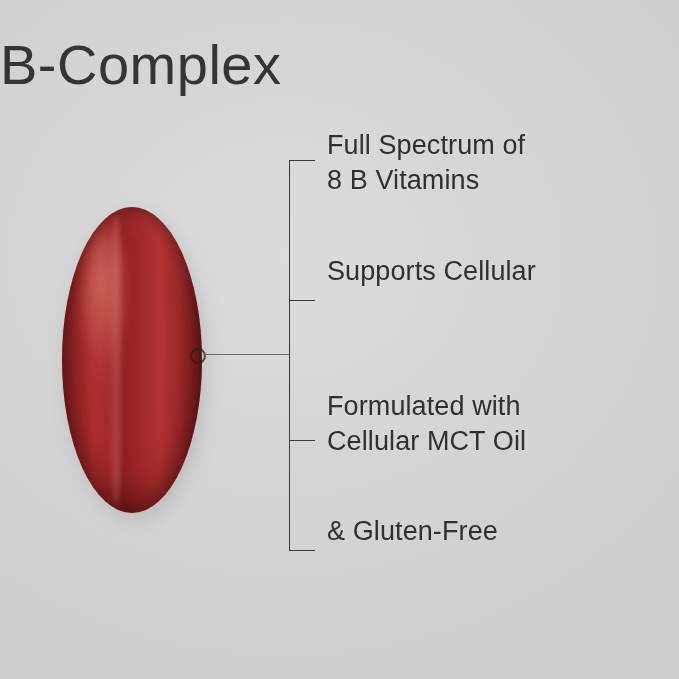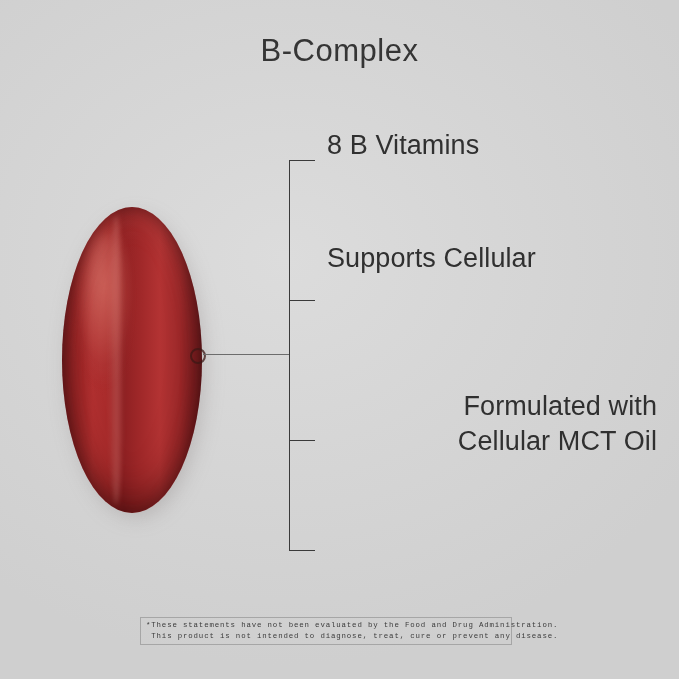--- a/index.html
+++ b/index.html
@@ -22,22 +22,22 @@
       radial-gradient(ellipse 70% 60% at 42% 38%, #dcdcdc 0%, #d6d6d6 45%, #cfcfcf 100%);
     overflow: hidden;
   }
 
   
   #title {
     position: absolute;
     top: 34px;
     left: 0;
     width: 679px;
-    text-align: center;
-    font-size: 31px;
+    text-align: left;
+    font-size: 56px;
     font-weight: 400;
     letter-spacing: 0.5px;
     color: #353535;
     line-height: 1.1;
   }
 
   
   #capsule-wrap {
     position: absolute;
     left: 62px;
@@ -162,22 +162,22 @@
   .feature {
     position: absolute;
     left: 0;
     width: 330px;
     font-size: 27px;
     line-height: 35px;
     color: #303030;
     letter-spacing: 0.1px;
   }
   .feature.f1 { top: 0px; }
-  .feature.f2 { top: 113px; }
-  .feature.f3 { top: 261px; text-align: right; }
+  .feature.f2 { top: 126px; }
+  .feature.f3 { top: 261px; }
   .feature.f4 { top: 386px; }
   .ln { display: block; white-space: nowrap; }
   .reg { font-weight: 400; }
   .bold { font-weight: 400; }
 
   
   #disclaimer {
     position: absolute;
     left: 140px;
     top: 617px;
@@ -217,35 +217,33 @@
   <div class="leader-h"></div>
   <div class="spine"></div>
   <div class="tick t1"></div>
   <div class="tick t2"></div>
   <div class="tick t3"></div>
   <div class="tick t4"></div>
 
   <div id="features">
 
     <div class="feature f1">
+      <span class="ln reg">Full Spectrum of</span>
       <span class="ln bold">8 B Vitamins</span>
     </div>
 
     <div class="feature f2">
       <span class="ln"><span class="reg">Supports </span><span class="bold">Cellular</span></span>
     </div>
 
     <div class="feature f3">
       <span class="ln reg">Formulated with</span>
       <span class="ln bold">Cellular MCT Oil</span>
     </div>
 
     <div class="feature f4">
+      <span class="ln"><span class="reg">&amp; </span><span class="bold">Gluten-Free</span></span>
     </div>
 
   </div>
 
-  <div id="disclaimer">
-    <div id="disclaimer-text">*These statements have not been evaluated by the Food and Drug Administration.
- This product is not intended to diagnose, treat, cure or prevent any disease.</div>
-  </div>
 
 </div>
 
 </body></html>

